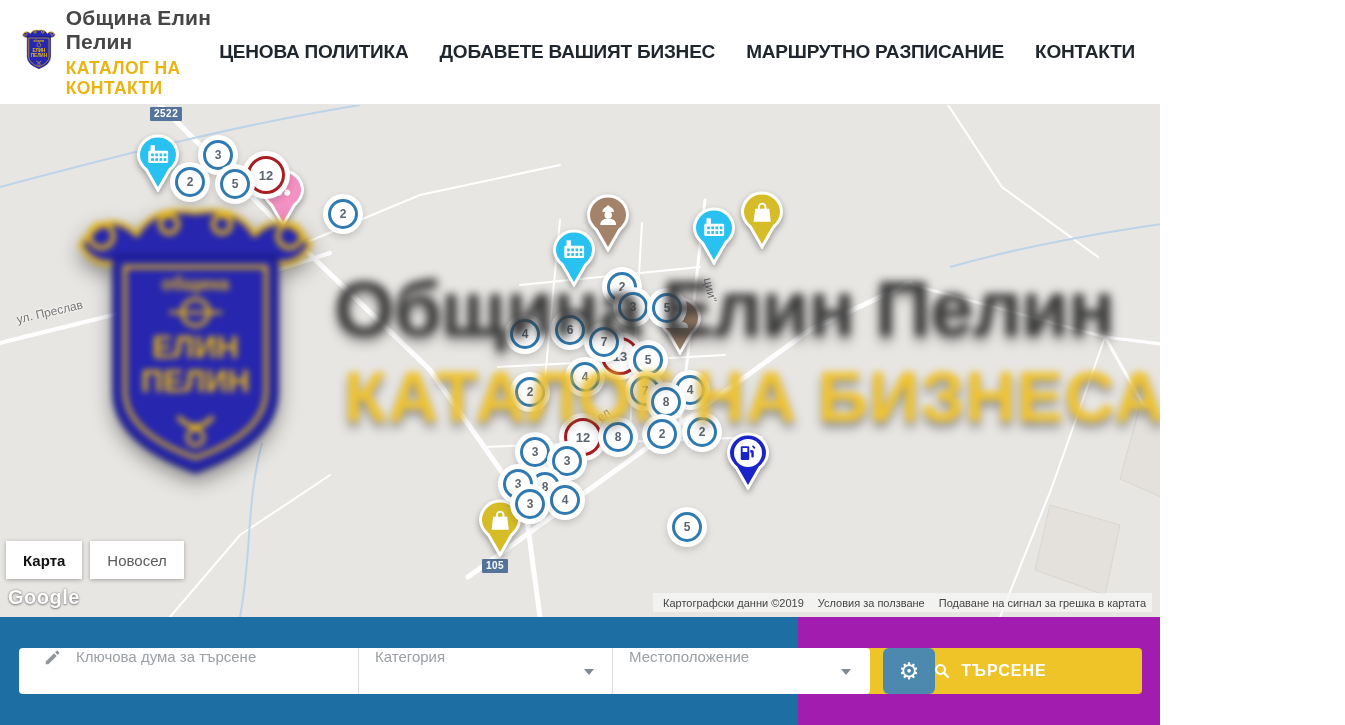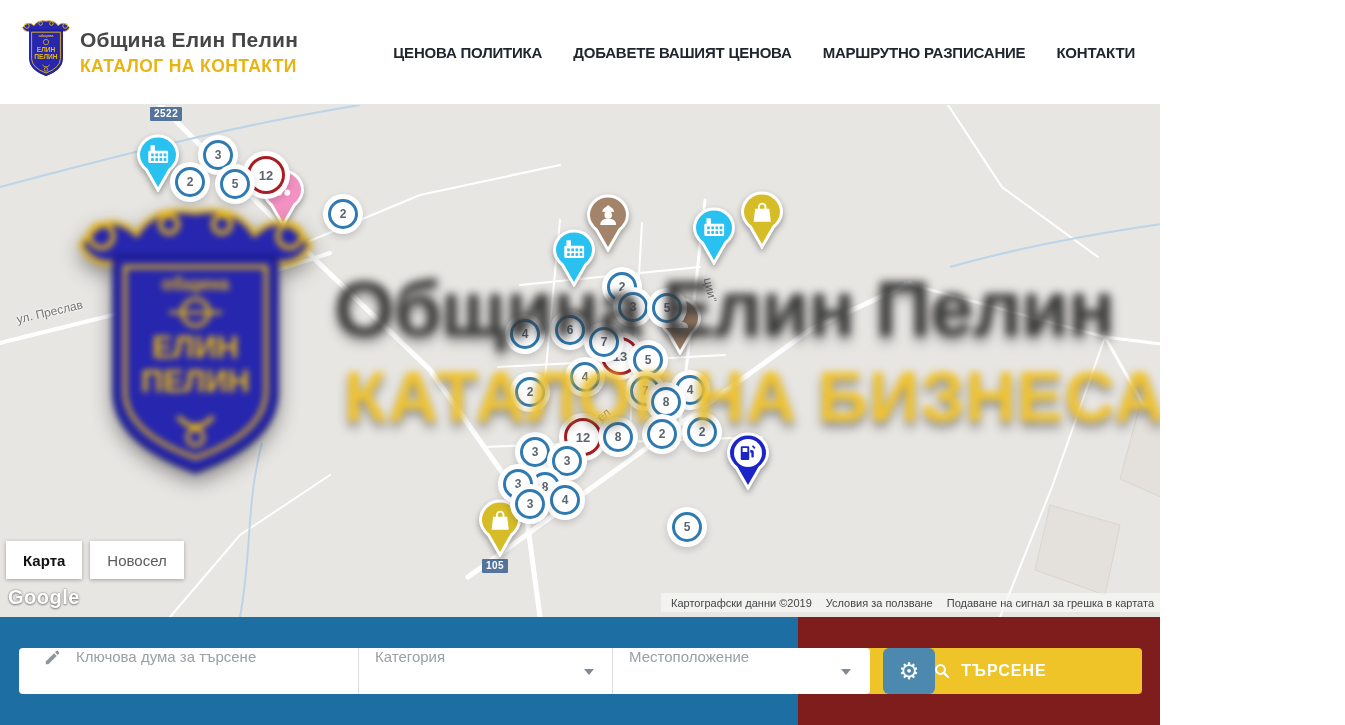--- a/index.html
+++ b/index.html
@@ -8,21 +8,21 @@
   .page { width:1160px; height:725px; display:flex; flex-direction:column; }
 
   
   .header { height:105px; background:#fff; border-bottom:1px solid #e7e7e7;
             display:flex; align-items:center; padding:0 25px 0 22px; flex:0 0 auto; }
   .brand { display:flex; align-items:center; gap:10px; cursor:pointer; }
   .brand-text { display:flex; flex-direction:column; line-height:1.15; }
   .brand-title { font-size:21px; font-weight:700; color:#464646; letter-spacing:.2px; }
   .brand-subtitle { font-size:17.5px; font-weight:700; color:#e9b411; letter-spacing:.4px; margin-top:3px; }
   .nav { margin-left:auto; display:flex; gap:31px; align-items:center; }
-  .nav-item { font-size:15px; font-weight:700; color:#20262e; letter-spacing:-.2px; cursor:pointer; white-space:nowrap; }
+  .nav-item { font-size:19px; font-weight:700; color:#20262e; letter-spacing:-.2px; cursor:pointer; white-space:nowrap; }
 
   
   .map { position:relative; height:512px; background:#e8e6e3; overflow:hidden; flex:0 0 auto; }
   .map svg.roads { position:absolute; left:0; top:0; }
   .road-label { position:absolute; background:#54749c; color:#fff; font-size:10px; font-weight:700;
                 padding:1px 4px 2px; border-radius:1px; letter-spacing:.5px; z-index:4; }
   .street-label { position:absolute; color:#757575; font-size:12px; z-index:4; white-space:nowrap;
                   text-shadow:0 0 3px #fff,0 0 3px #fff; }
 
   
@@ -45,37 +45,37 @@
 
   
   .maptype { position:absolute; left:6px; top:430px; display:flex; gap:8px; z-index:40;margin-top:6px; }
   .maptype-btn { background:#fff; height:38px; display:flex; align-items:center; justify-content:center;
                  font-size:15px; cursor:pointer; box-shadow:0 1px 4px rgba(0,0,0,.3); padding:0 17px; }
   .maptype-btn.active { font-weight:700; color:#111; }
   .maptype-btn.inactive { color:#5b5b5b; }
   .google-logo { position:absolute; left:8px; top:481px; z-index:40; font-size:20px; font-weight:700;
                  color:#fff; letter-spacing:.5px; cursor:pointer;
                  text-shadow:0 0 2px rgba(90,90,90,.8), 0 1px 2px rgba(90,90,90,.6); }
-  .attribution { position:absolute; right:0; bottom:5px; height:19px; z-index:40;
+  .attribution { position:absolute; right:8px; bottom:5px; height:19px; z-index:40;
                  background:rgba(245,245,245,.75); display:flex; align-items:center; gap:14px;
                  padding:0 6px 0 10px; font-size:11px; color:#444; white-space:nowrap; }
   .attribution .link { cursor:pointer; }
   .ctrl { position:absolute; background:#fff; z-index:40; box-shadow:0 1px 4px rgba(0,0,0,.3);
           display:flex; align-items:center; justify-content:center; cursor:pointer; }
   .ctrl-lock { left:1305px; top:258px; width:31px; height:31px; }
   .ctrl-pegman { left:1299px; top:332px; width:35px; height:37px; }
   .ctrl-zoom { left:1299px; top:400px; width:35px; height:85px; flex-direction:column; padding:0; }
   .zoom-btn { width:35px; height:42px; display:flex; align-items:center; justify-content:center;
               font-size:26px; font-weight:700; color:#666; cursor:pointer; }
   .zoom-divider { width:23px; height:1px; background:#e6e6e6; }
 
   
   .searchbar { height:108px; display:flex; flex:0 0 auto; }
   .search-left { flex:1 1 auto; background:#1d6fa3; position:relative; }
-  .search-right { flex:0 0 362px; background:#7f1d1d; display:flex; align-items:center; justify-content:center;padding-left:22px; }
+  .search-right { flex:0 0 362px; background:#a21caf; display:flex; align-items:center; justify-content:center;padding-left:22px; }
   .search-fields { position:absolute; left:19px; top:31px; width:851px; height:46px; background:#fff;
                    border-radius:4px; display:flex; align-items:stretch; overflow:hidden; }
   .field { display:flex; align-items:flex-start; position:relative; }
   .field-keyword { width:339px; padding-left:24px; gap:14px; }
   .field-keyword input { border:none; outline:none; flex:1; font-size:15px; color:#555;
                          font-family:"Liberation Sans", sans-serif; }
   .field-keyword input::placeholder { color:#9aa0a6; }
   .field-select { border-left:1px solid #dcdcdc; cursor:pointer; }
   .field-category { width:254px; }
   .field-location { width:257px; }
@@ -113,21 +113,21 @@
         <path d="M68 148 q12 14 24 0" stroke="#e8b812" fill="none" stroke-width="3"></path>
         <circle cx="80" cy="163" r="6" fill="none" stroke="#e8b812" stroke-width="2.5"></circle>
       </svg>
       <div class="brand-text">
         <span class="brand-title">Община Елин Пелин</span>
         <span class="brand-subtitle">КАТАЛОГ НА КОНТАКТИ</span>
       </div>
     </div>
     <nav class="nav">
       <span class="nav-item">ЦЕНОВА ПОЛИТИКА</span>
-      <span class="nav-item">ДОБАВЕТЕ ВАШИЯТ ЦЕНОВА</span>
+      <span class="nav-item">ДОБАВЕТЕ ВАШИЯТ БИЗНЕС</span>
       <span class="nav-item">МАРШРУТНО РАЗПИСАНИЕ</span>
       <span class="nav-item">КОНТАКТИ</span>
     </nav>
   </div>
 
   <div class="map">
     <svg class="roads" width="1345" height="512">
       <g stroke="#ffffff" fill="none" stroke-linecap="round">
         <path d="M160 0 L300 140 L430 265 L525 400 L540 512" stroke-width="5"></path>
         <path d="M0 238 C120 208 210 188 330 148" stroke-width="4"></path>

